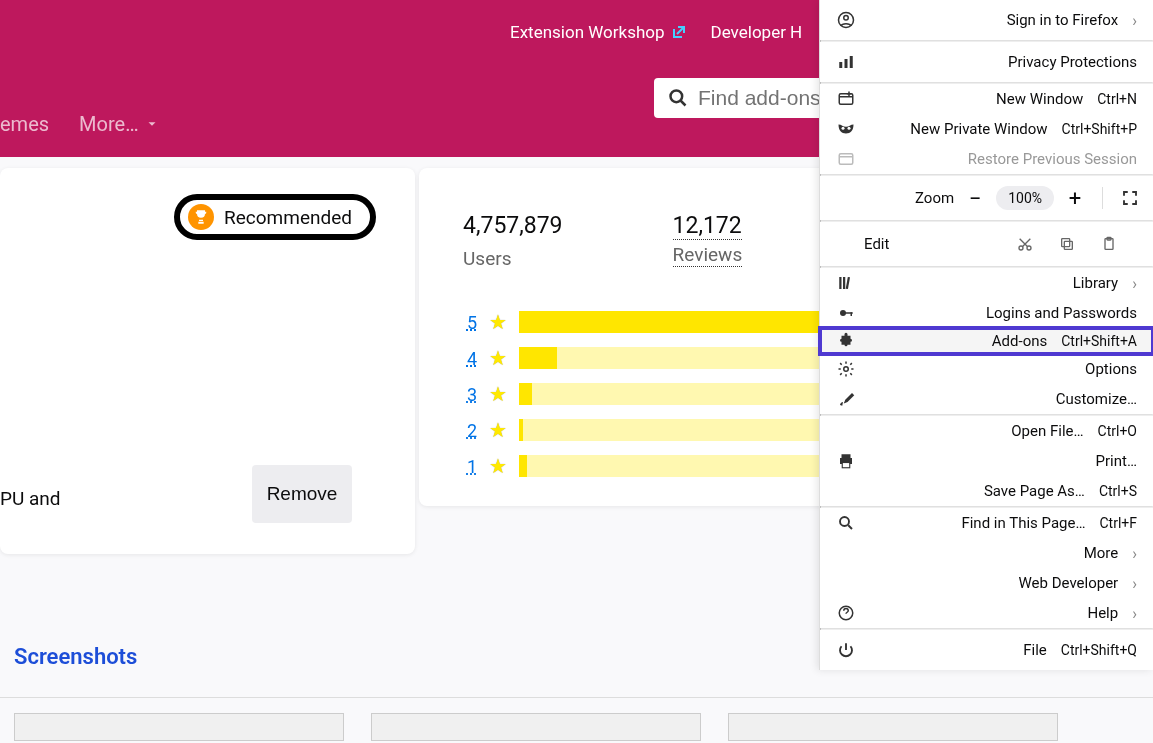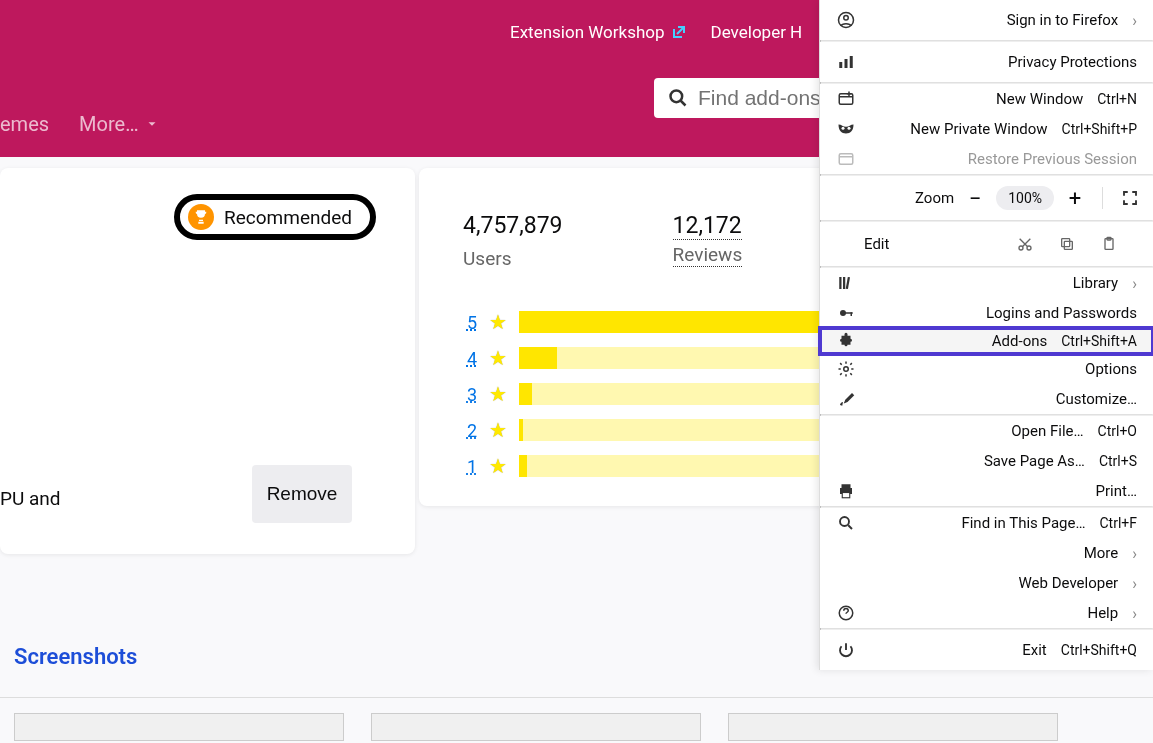--- a/index.html
+++ b/index.html
@@ -312,34 +312,34 @@
       </span>
     <span class="menu-label">Customize…</span>
   </div>
   <hr class="menu-sep">
   <div class="menu-row">
     <span class="menu-icon"></span>
     <span class="menu-label">Open File…</span>
     <span class="menu-shortcut">Ctrl+O</span>
   </div>
   <div class="menu-row">
+    <span class="menu-icon">
+        <svg width="18" height="18" viewBox="0 0 24 24" fill="#333">
+          <rect x="6" y="3" width="12" height="5"></rect>
+          <rect x="4" y="8" width="16" height="8"></rect>
+          <rect x="7" y="14" width="10" height="7" fill="#fff" stroke="#333" stroke-width="1.5"></rect>
+        </svg>
+      </span>
+    <span class="menu-label">Print…</span>
+  </div>
+  <div class="menu-row">
     <span class="menu-icon"></span>
     <span class="menu-label">Save Page As…</span>
     <span class="menu-shortcut">Ctrl+S</span>
   </div>
-  <div class="menu-row">
-    <span class="menu-icon">
-        <svg width="18" height="18" viewBox="0 0 24 24" fill="#333">
-          <rect x="6" y="3" width="12" height="5"></rect>
-          <rect x="4" y="8" width="16" height="8"></rect>
-          <rect x="7" y="14" width="10" height="7" fill="#fff" stroke="#333" stroke-width="1.5"></rect>
-        </svg>
-      </span>
-    <span class="menu-label">Print…</span>
-  </div>
   <hr class="menu-sep">
   <div class="menu-row">
     <span class="menu-icon">
         <svg width="18" height="18" viewBox="0 0 24 24" fill="none" stroke="#333" stroke-width="2.5">
           <circle cx="10" cy="10" r="6"></circle>
           <path d="M15 15l5 5"></path>
         </svg>
       </span>
     <span class="menu-label">Find in This Page…</span>
     <span class="menu-shortcut">Ctrl+F</span>
@@ -364,16 +364,16 @@
     <span class="menu-label">Help</span>
     <span class="menu-arrow">›</span>
   </div>
   <hr class="menu-sep">
   <div class="menu-row tall">
     <span class="menu-icon">
         <svg width="18" height="18" viewBox="0 0 24 24" fill="none" stroke="#333" stroke-width="2.5">
           <path d="M12 3v9M6 7a8 8 0 1012 0"></path>
         </svg>
       </span>
-    <span class="menu-label">Exit</span>
+    <span class="menu-label">File</span>
     <span class="menu-shortcut">Ctrl+Shift+Q</span>
   </div>
 </div>
 
 </body></html>

